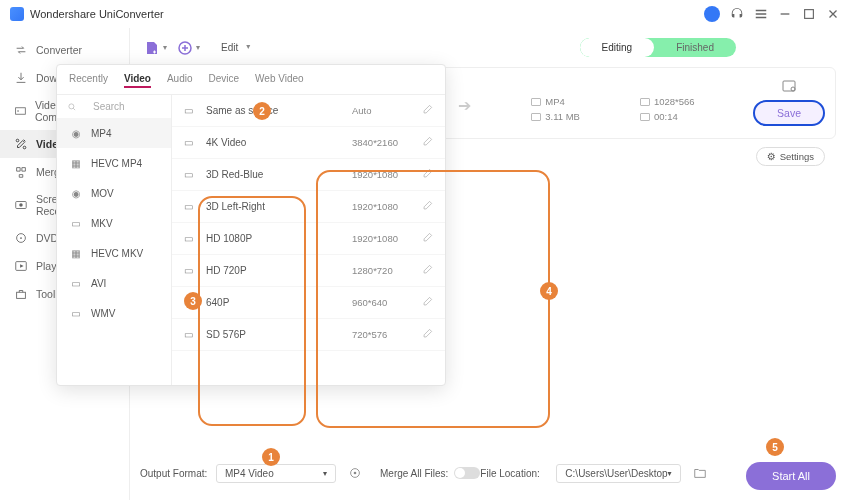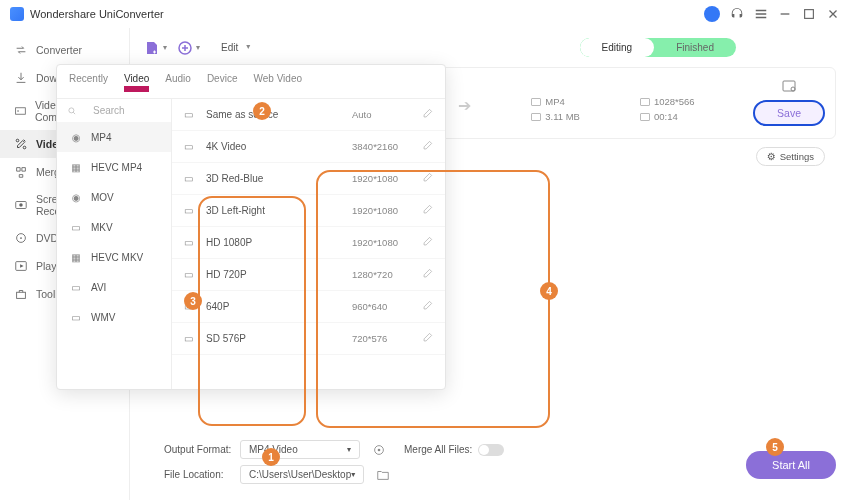--- a/index.html
+++ b/index.html
@@ -43,39 +43,39 @@
     .meta-row { display: flex; align-items: center; gap: 4px; font-size: 9.5px; color: #888; }
     .meta-icon { width: 10px; height: 8px; border: 1px solid #bbb; border-radius: 1px; }
     .arrow-sep { color: #ccc; font-size: 16px; }
     .save-btn { padding: 5px 22px; border: 2px solid #1d4ed8; border-radius: 14px; color: #8b6fd8; font-size: 10.5px; background: #f5f0ff; cursor: pointer; }
     .settings-btn { display: flex; align-items: center; gap: 4px; padding: 3px 10px; border: 1px solid #ddd; border-radius: 10px; font-size: 9.5px; color: #555; cursor: pointer; position: absolute; right: 10px; bottom: -28px; }
     .settings-icon-sm { font-size: 10px; }
     
     .popup { position: absolute; top: 64px; left: 56px; width: 390px; background: #fff; border: 1px solid #e5e5e5; box-shadow: 0 4px 20px rgba(0,0,0,0.12); border-radius: 4px; z-index: 10; }
     .popup-tabs { display: flex; gap: 16px; padding: 6px 12px; border-bottom: 1px solid #eee; font-size: 10px; }
     .popup-tab { color: #888; cursor: pointer; padding: 2px 0; }
-    .popup-tab.active { color: #333; border-bottom: 6px solid #be185d; font-weight: 400; }
+    .popup-tab.active { color: #333; border-bottom: 2px solid #be185d; font-weight: 700; }
     .popup-body { display: flex; height: 290px; }
     .format-col { width: 115px; border-right: 1px solid #eee; overflow-y: auto; }
     .search-box { padding: 6px 10px; display: flex; align-items: center; gap: 16px; color: #aaa; font-size: 10px; }
     .fmt-item { display: flex; align-items: center; gap: 8px; padding: 9px 12px; font-size: 10px; color: #555; cursor: pointer; }
     .fmt-item.active { background: #f5f5f5; }
     .fmt-icon { width: 14px; height: 12px; display: inline-flex; align-items: center; justify-content: center; color: #888; }
     .preset-col { flex: 1; overflow-y: auto; }
     .preset-row { display: flex; align-items: center; padding: 9px 12px; font-size: 10px; border-bottom: 1px solid #f5f5f5; cursor: pointer; }
     .preset-icon { width: 14px; margin-right: 8px; color: #888; }
     .preset-name { flex: 1; color: #555; }
     .preset-res { width: 70px; color: #888; font-size: 9.5px; }
     .preset-edit { color: #aaa; cursor: pointer; }
     
     .bottom-bar { position: absolute; bottom: 10px; left: 10px; right: 14px; display: flex; align-items: center; gap: 8px; font-size: 10px; color: #555; }
     .bb-label { min-width: 70px; }
     .bb-select { padding: 3px 8px; border: 1px solid #ddd; border-radius: 3px; font-size: 10px; min-width: 120px; display: flex; justify-content: space-between; align-items: center; cursor: pointer; }
     .bb-row { display: flex; align-items: center; gap: 6px; margin-bottom: 6px; }
-    .bb-left { display: flex; flex-direction: column; margin-left: 24px; }
+    .bb-left { display: flex; flex-direction: row; }
     .merge-toggle { width: 26px; height: 12px; background: #ddd; border-radius: 6px; position: relative; cursor: pointer; }
     .merge-toggle::after { content: ''; position: absolute; width: 10px; height: 10px; background: #fff; border-radius: 50%; top: 1px; left: 1px; }
     .start-btn { margin-left: auto; padding: 8px 26px; background: #8b6fd8; color: #fff; border-radius: 16px; font-size: 11px; cursor: pointer; border: none; }
     
     .marker { position: absolute; width: 18px; height: 18px; background: #e8833a; color: #fff; border-radius: 50%; display: flex; align-items: center; justify-content: center; font-size: 10px; font-weight: bold; z-index: 20; }
     .ring3 { position: absolute; border: 2px solid #e8833a; border-radius: 14px; z-index: 15; pointer-events: none; }
     
     svg { width: 100%; height: 100%; }
   </style>
 </head>

